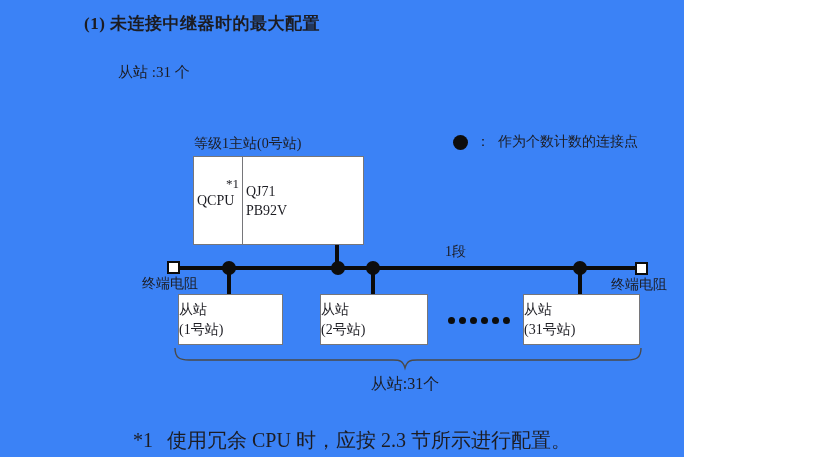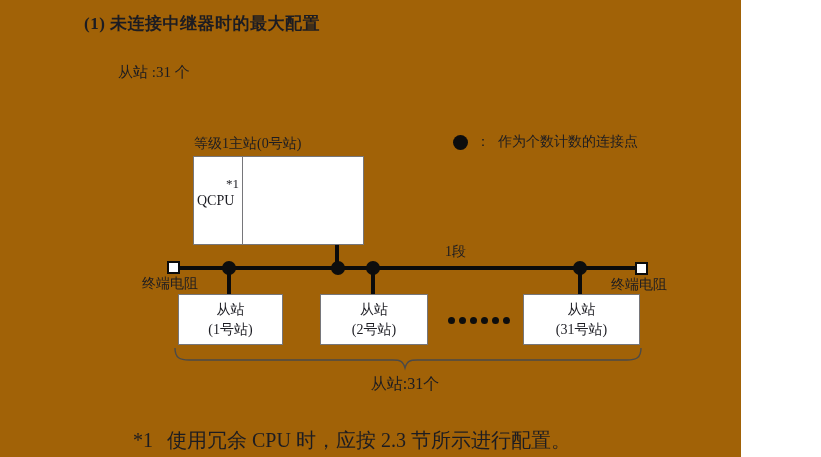--- a/index.html
+++ b/index.html
@@ -1,19 +1,19 @@
 <!DOCTYPE html>
 <html><head>
 <meta charset="utf-8">
 <style>
   html,body{margin:0;padding:0;background:#ffffff;}
   .page{
     position:relative;
-    width:741px;height:457px;
-    background:#a16207;
+    width:684px;height:457px;
+    background:#3b82f6;
     font-family:"Liberation Serif","DejaVu Serif",serif;
     color:#1c1c22;
     overflow:hidden;
   }
   .abs{position:absolute;}
   .heading{
     left:84px;top:12px;
     font-size:17px;font-weight:bold;
     letter-spacing:0.5px;
     white-space:nowrap;
@@ -70,21 +70,21 @@
     left:445px;top:243px;font-size:14px;white-space:nowrap;
   }
   .bus-dot{
     width:14px;height:14px;border-radius:50%;
     background:#0d0d0d;
   }
   .dropline{width:4px;background:#0b0b0b;}
   .slave-box{
     border:1px solid #76767a;box-sizing:border-box;
     background:#fff;
-    display:flex;flex-direction:column;align-items:center;justify-content:center;
+    display:flex;flex-direction:column;justify-content:center;
     font-size:14px;line-height:20px;height:51px;top:294px;
   }
   .ellipsis{
     left:448px;top:317px;
     display:flex;gap:4px;align-items:center;
   }
   .ellipsis i{
     width:7px;height:7px;border-radius:50%;
     background:#0d0d0d;display:block;
   }
@@ -117,20 +117,24 @@
     <span class="legend-sep">：</span>
     <span>作为个数计数的连接点</span>
   </div>
 
   <div class="abs master-label">等级1主站(0号站)</div>
 
   <div class="abs master-box">
     <div class="mcell mcell-cpu">
       <span class="cpu-note">*1</span>
       <span>QCPU</span>
+    </div>
+    <div class="mcell mcell-net">
+      <span>QJ71</span>
+      <span>PB92V</span>
     </div>
   </div>
 
   <div class="abs dropline" style="left:335px;top:245px;height:22px;"></div>
 
   <div class="abs segment-label">1段</div>
 
   <div class="abs busline"></div>
 
   <div class="abs terminator" style="left:167px;top:261px;"></div>

